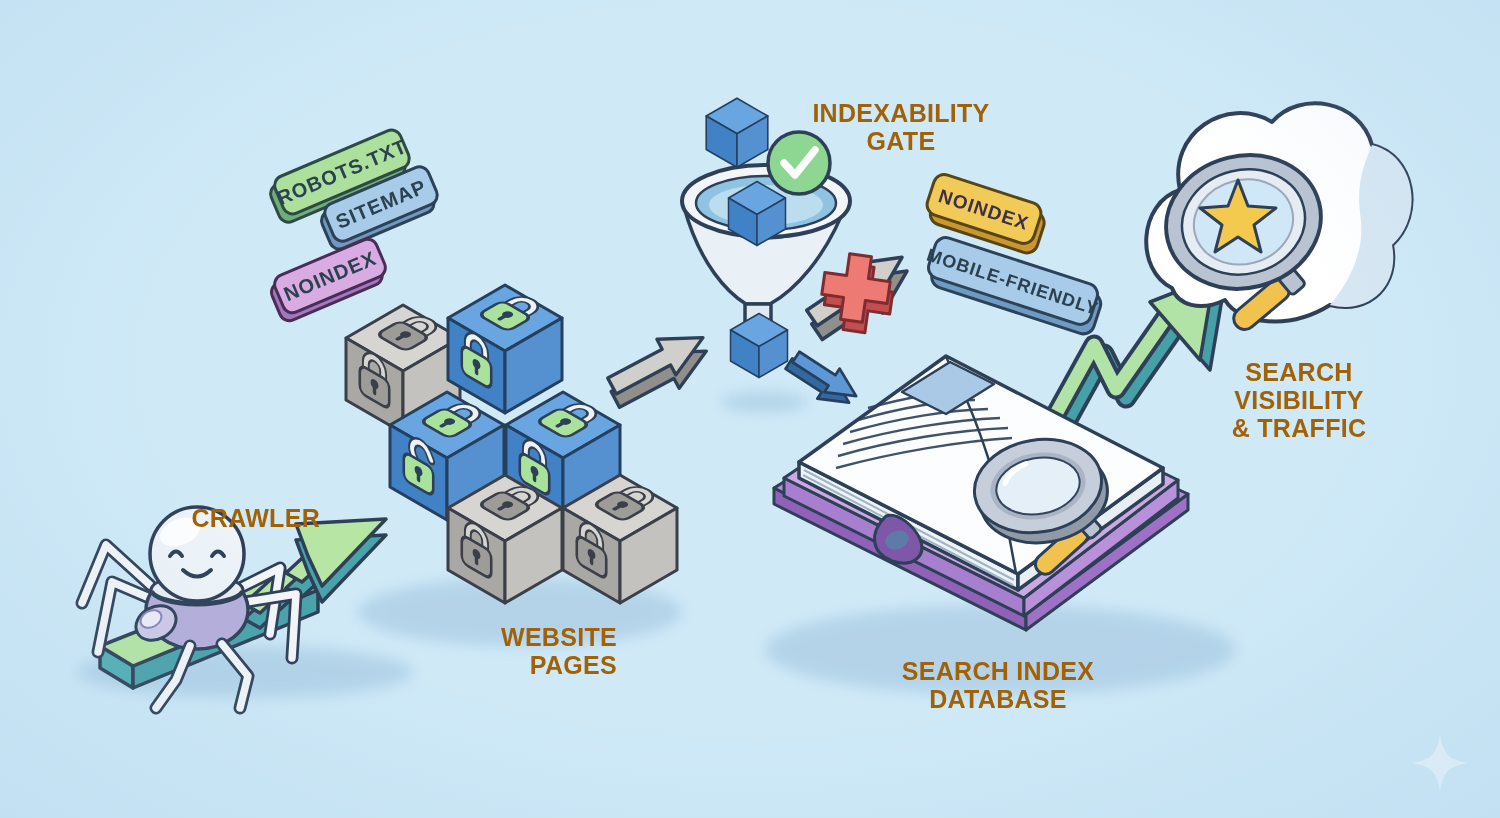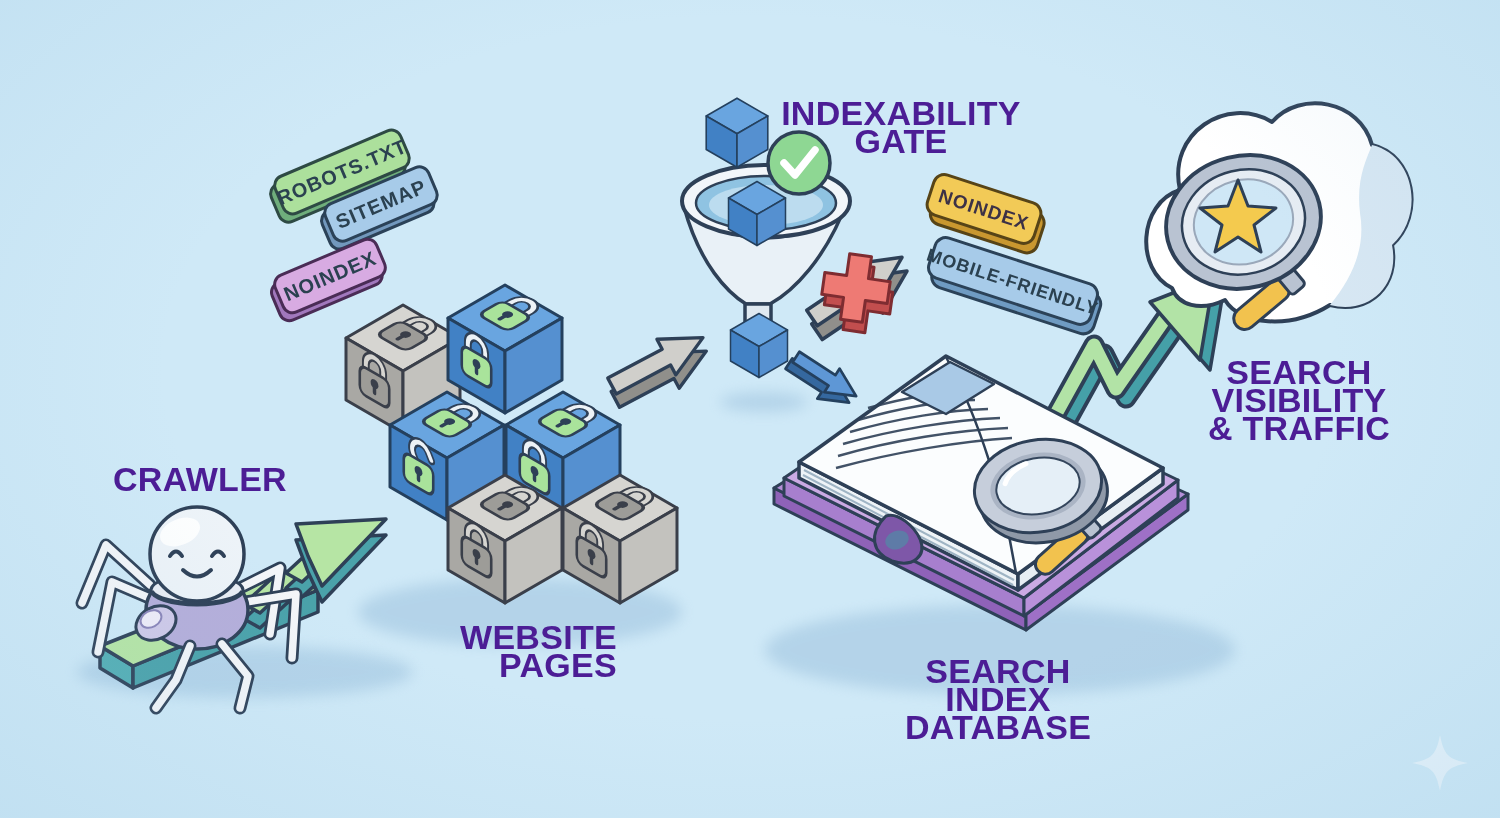--- a/index.html
+++ b/index.html
@@ -8,21 +8,21 @@
     background:#cfe9f7;
     font-family:"Liberation Sans","DejaVu Sans",sans-serif;
   }
   .stage::after{
     content:"";position:absolute;inset:0;pointer-events:none;
     background:radial-gradient(ellipse at 50% 45%, rgba(255,255,255,0) 55%, rgba(140,190,220,0.20) 100%);
   }
   svg{position:absolute;left:0;top:0;}
   .label{
     position:absolute;text-align:center;white-space:pre-line;
-    font-weight:bold;font-size:34px;line-height:28px;color:#4c1d95;
+    font-weight:bold;font-size:25px;line-height:28px;color:#a16207;
     letter-spacing:.3px;z-index:5;
   }
   .tagtext{font-weight:bold;letter-spacing:1px;}
 </style>
 </head>
 <body>
 
 <div class="stage">
 
 <svg width="1500" height="818" viewBox="0 0 1500 818">
@@ -276,21 +276,21 @@
         <ellipse cx="1243" cy="222" rx="62" ry="52" fill="#e6ecf3" stroke="#2e4057" stroke-width="2.5"></ellipse>
         <ellipse cx="1243" cy="222" rx="50" ry="42" fill="#cfe7f6" stroke="#9aa8ba" stroke-width="2"></ellipse>
       </g>
       <path d="M1238,180 L1248,206 L1276,208 L1254,225 L1261,252 L1238,237 L1215,252 L1222,225 L1200,208 L1228,206 Z" fill="#f4ca4e" stroke="#2e4057" stroke-width="3" stroke-linejoin="round"></path>
     </g>
   </g>
 
   <path d="M1440,735 C1444,755 1448,759 1468,763 C1448,767 1444,771 1440,791 C1436,771 1432,767 1412,763 C1432,759 1436,755 1440,735 Z" fill="#e9f4fb" opacity="0.9"></path>
 </svg>
 
-<div class="label" style="left:80px;top:465px;width:240px;">CRAWLER</div>
+<div class="label" style="left:80px;top:504px;width:240px;text-align:right;">CRAWLER</div>
 <div class="label" style="left:377px;top:623px;width:240px;text-align:right;">WEBSITE
 PAGES</div>
 <div class="label" style="left:781px;top:99px;width:240px;">INDEXABILITY
 GATE</div>
 <div class="label" style="left:878px;top:657px;width:240px;">SEARCH INDEX
 DATABASE</div>
 <div class="label" style="left:1179px;top:358px;width:240px;">SEARCH VISIBILITY
 &amp; TRAFFIC</div>
 
 </div>

